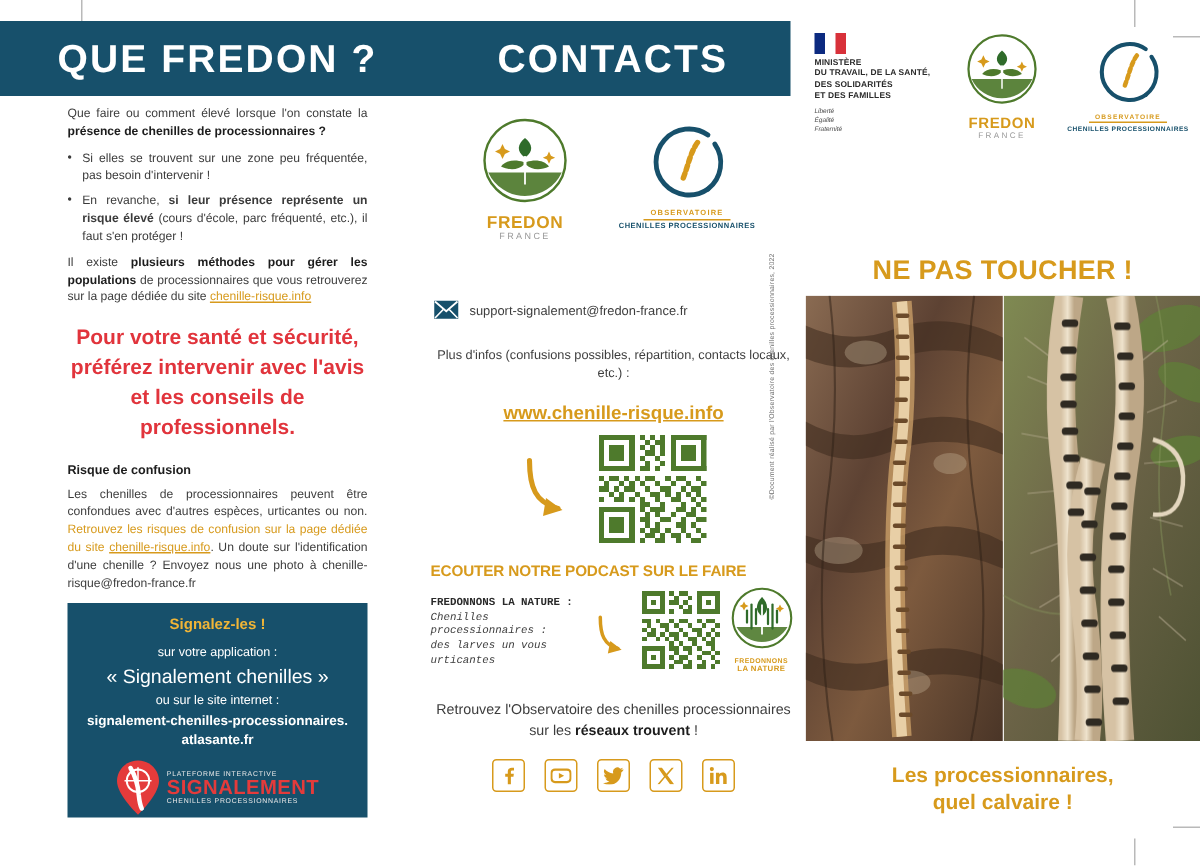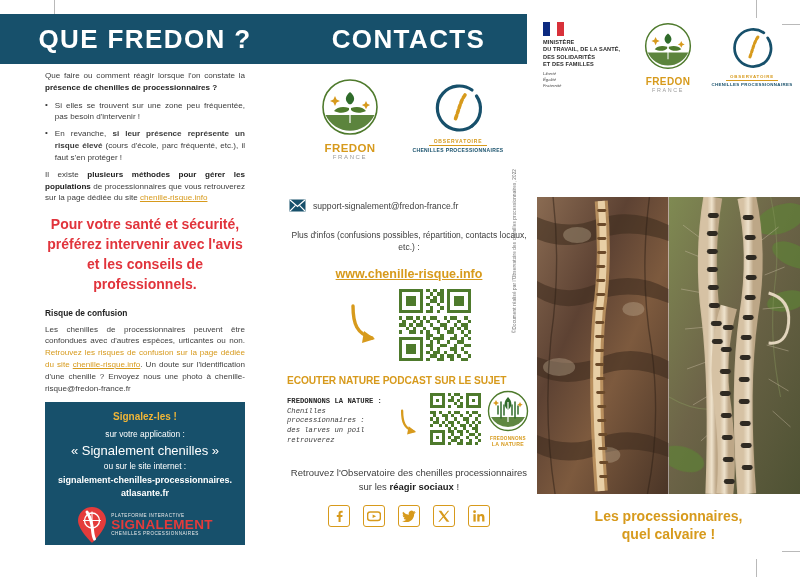--- a/index.html
+++ b/index.html
@@ -227,21 +227,21 @@
   <div class="cropmark cm-v" style="left:756px; top:559px;"></div>
   <div class="cropmark cm-h" style="left:782px; top:551px;"></div>
 
   <div class="header-band"></div>
   <div class="header-title ht-left">QUE FREDON ?</div>
   <div class="header-title ht-mid">CONTACTS</div>
 
   <div class="col-left">
 
     <p class="body-txt">
-      <span>Que faire ou comment réagir lorsque l'on constate la </span><b>présence de chenilles de processionnaires ?</b>
+      <span>Que faire ou comment élevé lorsque l'on constate la </span><b>présence de chenilles de processionnaires ?</b>
     </p>
 
     <div class="bullets">
       <div class="bullet">
         <span class="dot">•</span>
         <span>Si elles se trouvent sur une zone peu fréquentée, pas besoin d'intervenir !</span>
       </div>
       <div class="bullet">
         <span class="dot">•</span>
         <span><span>En revanche, </span><b>si leur présence représente un risque élevé</b><span> (cours d'école, parc fréquenté, etc.), il faut s'en protéger !</span></span>
@@ -438,27 +438,27 @@
           <rect x="17" y="19" width="1" height="1"></rect>
             <rect x="20" y="19" width="1" height="1"></rect>
           <rect x="8" y="20" width="1" height="1"></rect>
             <rect x="11" y="20" width="2" height="1"></rect>
             <rect x="15" y="20" width="1" height="1"></rect>
           <rect x="18" y="20" width="2" height="1"></rect>
         </g>
       </svg>
     </div>
 
-    <div class="podcast-head">ECOUTER NATURE PODCAST SUR LE SUJET</div>
+    <div class="podcast-head">ECOUTER NOTRE PODCAST SUR LE FAIRE</div>
 
     <div class="podcast-row">
       <div class="podcast-body">
         <div class="pb1">FREDONNONS LA NATURE :</div>
         <div class="pb2">Chenilles processionnaires :</div>
-        <div class="pb2">des larves un poil retrouverez</div>
+        <div class="pb2">des larves un vous urticantes</div>
       </div>
       <svg width="34" height="34" viewBox="0 0 34 34" style="margin-top:8px">
         <path d="M5 2 C5 16 8 24 19 27" fill="none" stroke="#d79a1c" stroke-width="2.8" stroke-linecap="round"></path>
         <path d="M13 21 L22 28 L11 31 Z" fill="#d79a1c"></path>
       </svg>
       <svg width="62" height="62" viewBox="0 0 17 17" shape-rendering="crispEdges">
         <rect width="17" height="17" fill="#ffffff"></rect>
         <g fill="#4e7a2c">
           <rect x="0" y="0" width="5" height="1"></rect>
             <rect x="0" y="4" width="5" height="1"></rect>
@@ -559,21 +559,21 @@
           <rect x="20.4" y="12" width="1.2" height="20" fill="#ffffff"></rect>
           <path d="M9 10 l1 2 2 1 -2 1 -1 2 -1 -2 -2 -1 2 -1 Z" fill="#d79a1c"></path>
           <path d="M33 12 l.9 1.8 1.8 .9 -1.8 .9 -.9 1.8 -.9 -1.8 -1.8 -.9 1.8 -.9 Z" fill="#d79a1c"></path>
         </svg>
         <div class="fln-t1">FREDONNONS</div>
         <div class="fln-t2">LA NATURE</div>
       </div>
     </div>
 
     <p class="social-lead">
-      <span>Retrouvez  l'Observatoire des chenilles processionnaires sur les </span><b>réagir sociaux</b><span> !</span>
+      <span>Retrouvez  l'Observatoire des chenilles processionnaires sur les </span><b>réseaux trouvent</b><span> !</span>
     </p>
 
     <div class="social-row">
       <a href="#" class="social-ic">
         <svg width="12" height="12" viewBox="0 0 12 12">
             <path d="M7.6 12V6.9h1.7l.26-2H7.6V3.6c0-.58.16-.97 1-.97h1.06V.84A14 14 0 0 0 8.11.76C6.58.76 5.53 1.7 5.53 3.41V4.9H3.8v2h1.73V12z" fill="#d79a1c"></path>
           </svg>
       </a>
       <a href="#" class="social-ic">
         <svg width="14" height="12" viewBox="0 0 14 12">
@@ -644,20 +644,21 @@
             <path d="M33 13 C28 20 27 28 23 38" stroke="#d79a1c" stroke-width="3.6" fill="none" stroke-linecap="round" stroke-dasharray="3.2 2.4"></path>
           </svg>
           <div class="obs-l1" style="font-size:4.4px">OBSERVATOIRE</div>
           <div class="obs-rule"></div>
           <div class="obs-l3" style="font-size:4.4px">CHENILLES PROCESSIONNAIRES</div>
         </div>
       </div>
     </div>
 
 
+    <div class="warn-title">NE PAS TOUCHER !</div>
 
     <div class="photo-strip">
       <div class="photo">
         <svg width="100%" height="100%" viewBox="0 0 131 297" preserveAspectRatio="none">
           <defs>
             <linearGradient id="bark" x1="0" y1="0" x2="1" y2="1">
               <stop offset="0%" stop-color="#8a6b52"></stop>
               <stop offset="35%" stop-color="#5d4233"></stop>
               <stop offset="60%" stop-color="#7d5a3e"></stop>
               <stop offset="100%" stop-color="#4a3527"></stop>

